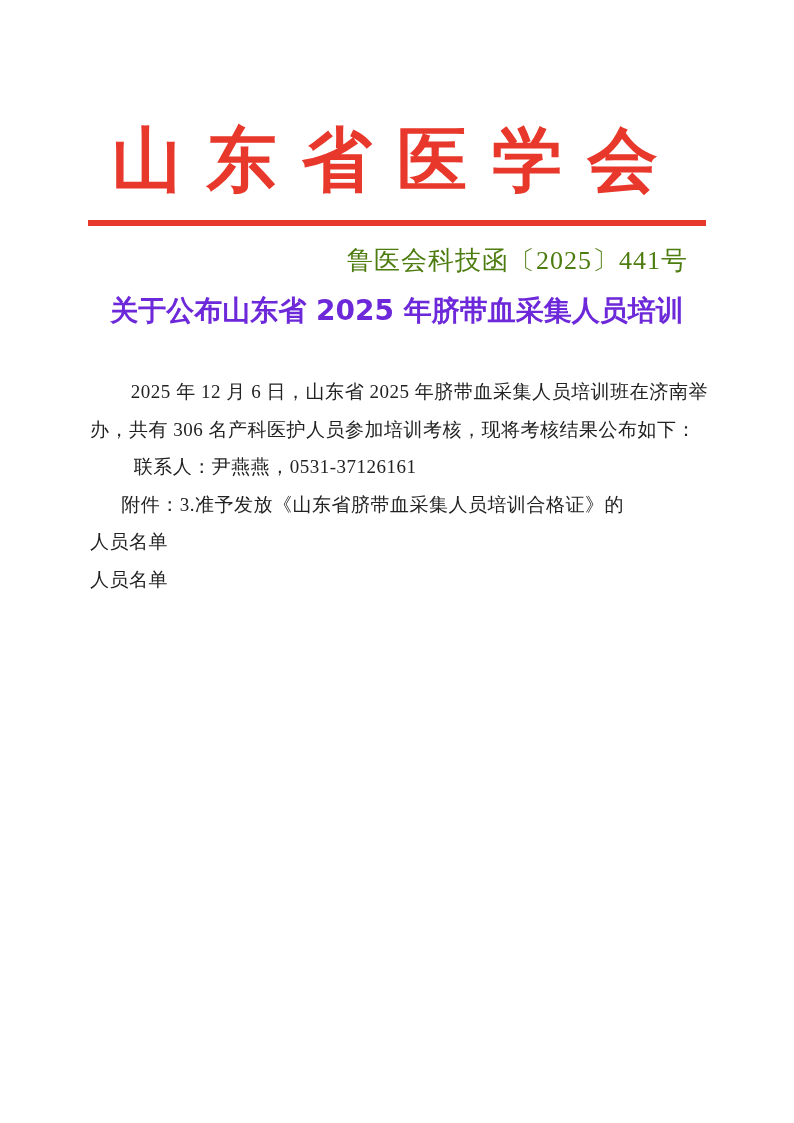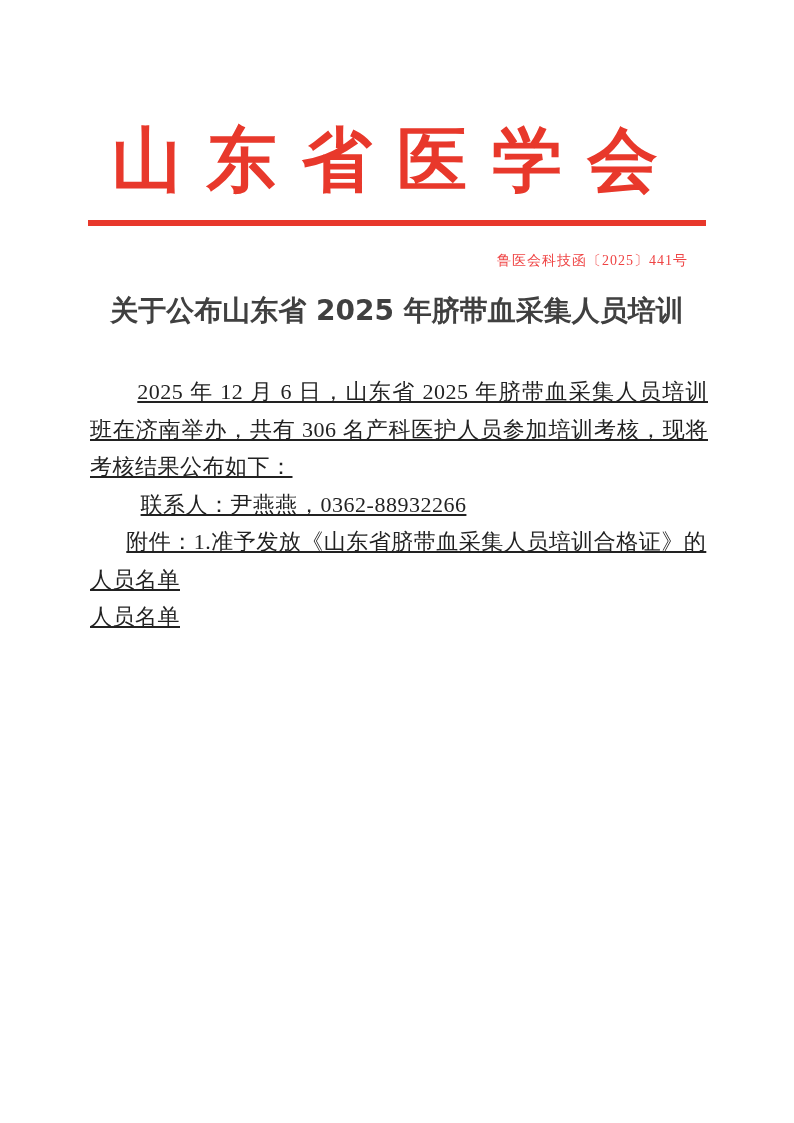--- a/index.html
+++ b/index.html
@@ -14,32 +14,32 @@
     position:absolute; top:124px; left:0; width:100%;
     text-align:center; font-size:70px; line-height:74px; font-weight:bold;
     letter-spacing:0.36em; color:#e8382b; white-space:nowrap;
   }
   .red-rule {
     position:absolute; top:220px; left:88px; width:618px; height:6px;
     background:#e8382b;
   }
   .doc-number {
     position:absolute; top:246px; right:106px;
-    font-size:14px; line-height:30px; letter-spacing:1px; color:#ef4444;font-family:Liberation Serif, serif;
+    font-size:26px; line-height:30px; letter-spacing:1px; color:#4d7c0f;font-family:Liberation Serif, serif;
   }
   .doc-title {
     position:absolute; top:291px; left:0; width:100%;
     text-align:center;
     font-family:"DejaVu Sans","Liberation Sans",sans-serif;
-    font-weight:700; font-size:28px; line-height:40px; color:#404040;
+    font-weight:700; font-size:28px; line-height:40px; color:#6d28d9;
   }
   .body-block {
     position:absolute; top:373px; left:90px; width:618px;
-    font-size:22px; line-height:37.5px; letter-spacing:0.5px;
-    text-align:justify; color:#222;text-decoration:underline;
+    font-size:19px; line-height:37.5px; letter-spacing:0.5px;
+    text-align:justify; color:#222;
   }
   .body-block p { margin:0; text-indent:2.15em; }
   .contact-line { text-indent:2.3em; }
   .att-line { white-space:nowrap; }
   .att-1 { text-indent:1.65em; }
   .att-2 { text-indent:0; }
   .att-3 { text-indent:5em; }
   .att-4 { text-indent:0; }
   .sig-org {
     position:absolute; top:936px; left:452px; width:220px;
@@ -77,22 +77,22 @@
   <div class="red-rule"></div>
 
   <div class="doc-number">鲁医会科技函〔2025〕441号</div>
 
   <div class="doc-title">
     <div>关于公布山东省 2025 年脐带血采集人员培训</div>
   </div>
 
   <div class="body-block">
     <p>2025 年 12 月 6 日，山东省 2025 年脐带血采集人员培训班在济南举办，共有 306 名产科医护人员参加培训考核，现将考核结果公布如下：</p>
-    <div class="contact-line">联系人：尹燕燕，0362-88932266</div>
-    <div class="att-line att-1">附件：1.准予发放《山东省脐带血采集人员培训合格证》的</div>
+    <div class="contact-line">联系人：尹燕燕，0531-37126161</div>
+    <div class="att-line att-1">附件：3.准予发放《山东省脐带血采集人员培训合格证》的</div>
     <div class="att-line att-2">人员名单</div>
     <div class="att-line att-4">人员名单</div>
   </div>
 
   <div class="sig-org">山东省医学会</div>
 
   <div class="sig-date">2025 年 12 月 25 日</div>
 
   <div class="seal">
     <svg viewBox="0 0 200 200">

